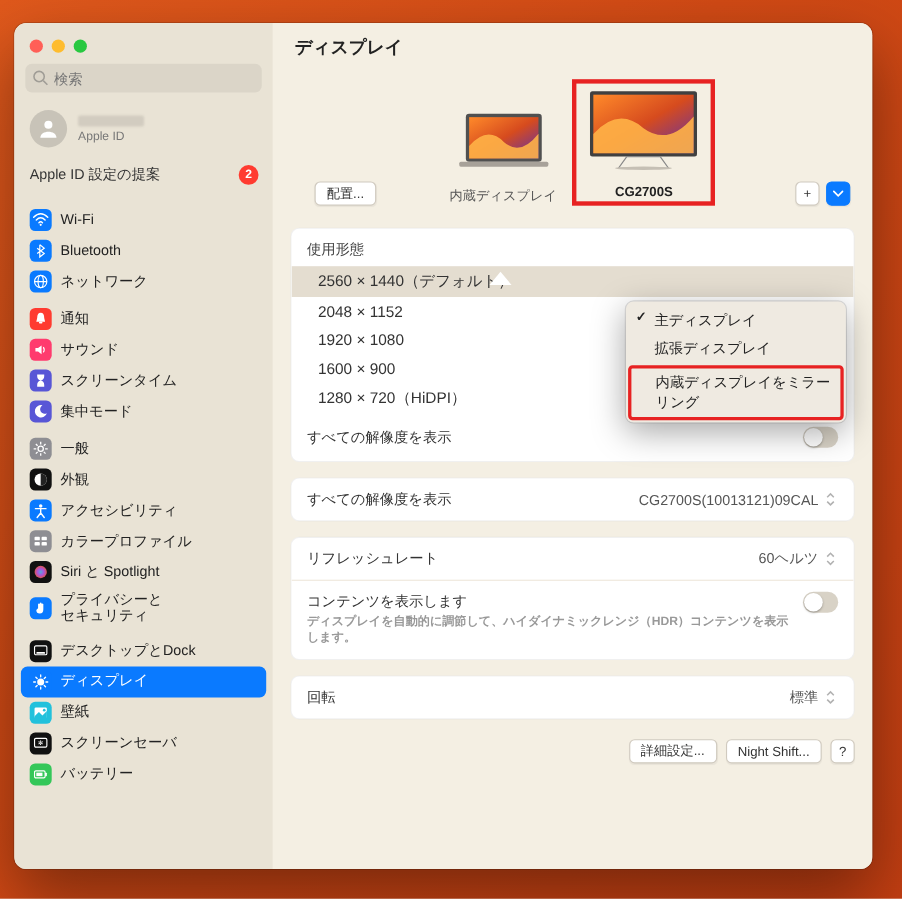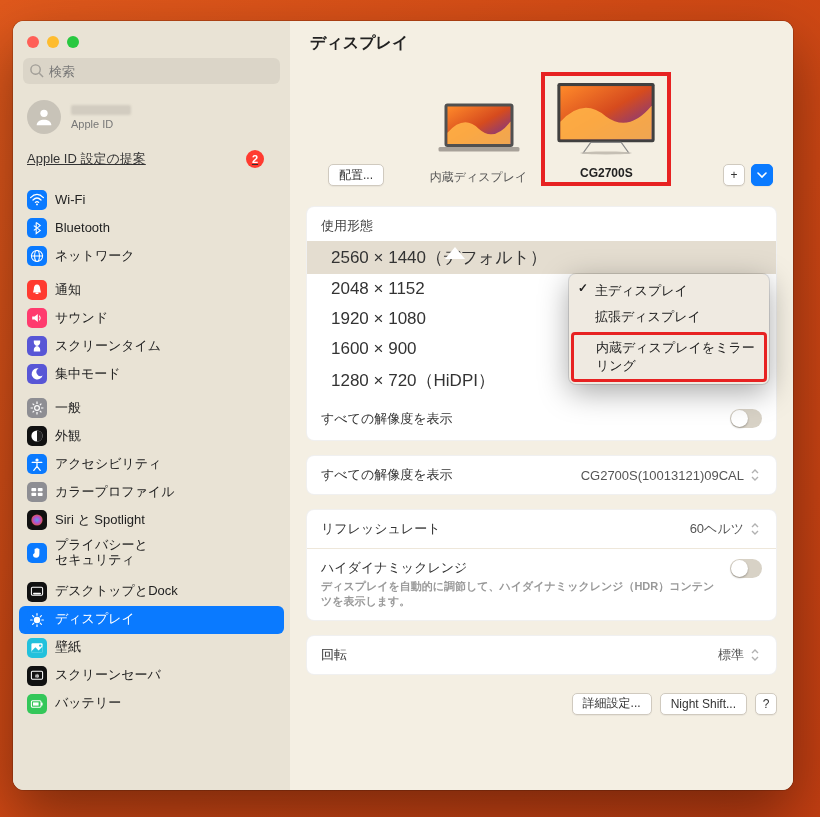--- a/index.html
+++ b/index.html
@@ -1,29 +1,29 @@
 <!DOCTYPE html>
 <html><head>
 <meta charset="utf-8">
 <style>
 * { margin:0; padding:0; box-sizing:border-box; font-family:-apple-system,"Hiragino Sans","Hiragino Kaku Gothic ProN",sans-serif; -webkit-font-smoothing:antialiased; }
 body { background:linear-gradient(135deg,#e0591c 0%,#d14a15 40%,#c23e12 100%); width:820px; height:817px; padding:21px 28px 0 13px; overflow:hidden; }
 .win { width:780px; height:769px; background:#f2ede2; border-radius:11px; box-shadow:0 25px 60px rgba(0,0,0,.4),0 0 0 1px rgba(0,0,0,.15); display:flex; overflow:hidden; position:relative; }
-.sidebar { width:277px; background:#e9e3d5; display:flex; flex-direction:column; padding-top:8px; }
+.sidebar { width:235px; background:#e9e3d5; display:flex; flex-direction:column; padding-top:8px; }
 .traffic { display:flex; gap:8px; padding:7px 0 10px 14px; }
 .dot { width:12px; height:12px; border-radius:50%; }
 .red{background:#ff5f57}.yellow{background:#febc2e}.green{background:#28c840}
 .search { margin:0 10px 10px 10px; position:relative; }
 .search input { width:100%; height:26px; border:none; border-radius:6px; background:rgba(0,0,0,.06); padding:0 8px 0 26px; font-size:13px; color:#666; outline:none; }
 .search .sicon { position:absolute; left:6px; top:5px; width:15px; height:15px; opacity:.5; }
 .appleid-row { display:flex; align-items:center; gap:10px; padding:6px 14px 10px 14px; }
 .avatar { width:34px; height:34px; border-radius:50%; background:#c8c3b8; display:flex; align-items:center; justify-content:center; }
 .appleid-txt .nm { width:60px; height:10px; background:#d2ccc0; border-radius:2px; filter:blur(1px); }
 .appleid-txt .sub { font-size:11px; color:#777; margin-top:3px; }
-.sugg-row { display:flex; align-items:center; justify-content:space-between; padding:6px 26px 12px 14px; font-size:13px; color:#333;text-decoration:underline; }
+.sugg-row { display:flex; align-items:center; justify-content:space-between; padding:6px 13px 12px 14px; font-size:13px; color:#333; }
 .badge { background:#ff3b30; color:#fff; width:18px; height:18px; border-radius:50%; font-size:11px; display:flex; align-items:center; justify-content:center; font-weight:600; }
 .nav { flex:1; overflow-y:auto; padding:0 6px 12px 6px; }
 .nav-group { margin-top:6px; }
 .nav-item { display:flex; align-items:center; gap:8px; padding:4px 8px; border-radius:6px; font-size:13px; color:#222; cursor:default; }
 .nav-item.active { background:#0a7aff; color:#fff; }
 .nic { width:20px; height:20px; border-radius:5px; display:flex; align-items:center; justify-content:center; font-size:12px; color:#fff; flex-shrink:0; }
 .main { flex:1; background:#f4efe3; display:flex; flex-direction:column; }
 .hdr { padding:12px 20px 8px 20px; font-size:16px; font-weight:700; color:#222; }
 .disp-area { padding:10px 20px 0 20px; display:flex; align-items:flex-end; justify-content:center; gap:14px; position:relative;margin-left:18px; }
 .monitor { text-align:center; }
@@ -35,21 +35,21 @@
 .btn-blue { background:#0a7aff; border-color:#0a7aff; color:#fff; }
 .hl-box { border:4px solid #e72222; padding:4px 6px 2px 6px; }
 .laptop-svg { width:92px; height:60px; }
 .monitor-svg { width:110px; height:76px; }
 .content { padding:20px 16px 16px 16px; }
 .card { background:#fff; border-radius:8px; margin-bottom:14px; overflow:hidden; border:1px solid rgba(0,0,0,.06); }
 .card-row { display:flex; align-items:center; justify-content:space-between; padding:10px 14px; border-top:1px solid #eee7da; font-size:13px; color:#333; }
 .card-row:first-child { border-top:none; }
 .card-hdr { font-size:13px; color:#444; padding:10px 14px 6px 14px; }
 .res-list { padding:0 0 4px 0; }
-.res-item { padding:5px 2px 5px 24px; font-size:17px; color:#333; }
+.res-item { padding:5px 2px 5px 24px; font-size:14px; color:#333; }
 .res-item.sel { background:#e4ddd0; }
 .show-all { padding:8px 14px 12px 14px; font-size:13px; color:#333; display:flex; justify-content:space-between; align-items:center; }
 .toggle { width:32px; height:19px; background:#d8d2c6; border-radius:10px; position:relative; }
 .toggle::after{content:"";position:absolute;width:17px;height:17px;background:#fff;border-radius:50%;top:1px;left:1px;box-shadow:0 1px 2px rgba(0,0,0,.3);}
 .sel-val { display:flex; align-items:center; gap:4px; color:#555; font-size:13px; }
 .chev { width:14px; height:16px; opacity:.5; }
 .hdr-sub { font-size:11px; color:#999; margin-top:2px; line-height:1.4;font-weight:bold; }
 .btm-btns { display:flex; gap:8px; justify-content:flex-end; padding:4px 0 0 0; }
 .popup { position:absolute; right:24px; top:253px; width:200px; background:#efeae1; border-radius:7px; box-shadow:0 8px 30px rgba(0,0,0,.35),0 0 0 1px rgba(0,0,0,.12); padding:4px; z-index:50; }
 .pop-item { padding:4px 8px 4px 22px; font-size:13px; color:#222; position:relative; border-radius:4px; }
@@ -358,21 +358,21 @@
           <span>リフレッシュレート</span>
           <span class="sel-val">
               <span>60ヘルツ</span>
             <svg class="chev" viewBox="0 0 10 16">
                 <path d="M2 6 L5 3 L8 6 M2 10 L5 13 L8 10" fill="none" stroke="#666" stroke-width="1.4"></path>
               </svg>
           </span>
         </div>
         <div class="card-row" style="align-items:flex-start">
           <div style="flex:1;padding-right:12px">
-            <div>ハイダイナミックレンジ</div>
+            <div>コンテンツを表示します</div>
             <div class="hdr-sub">ディスプレイを自動的に調節して、ハイダイナミックレンジ（HDR）コンテンツを表示します。</div>
           </div>
           <div class="toggle"></div>
         </div>
       </div>
 
       <div class="card">
         <div class="card-row">
           <span>回転</span>
           <span class="sel-val">

